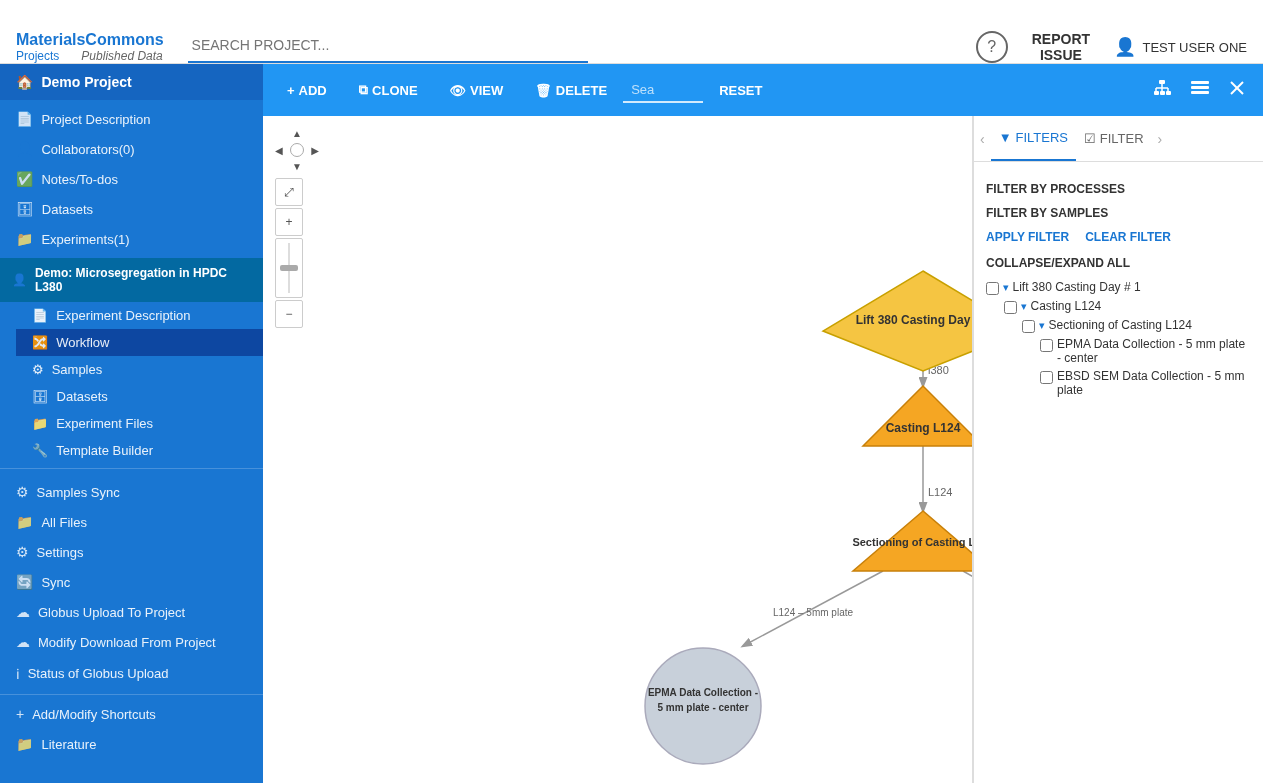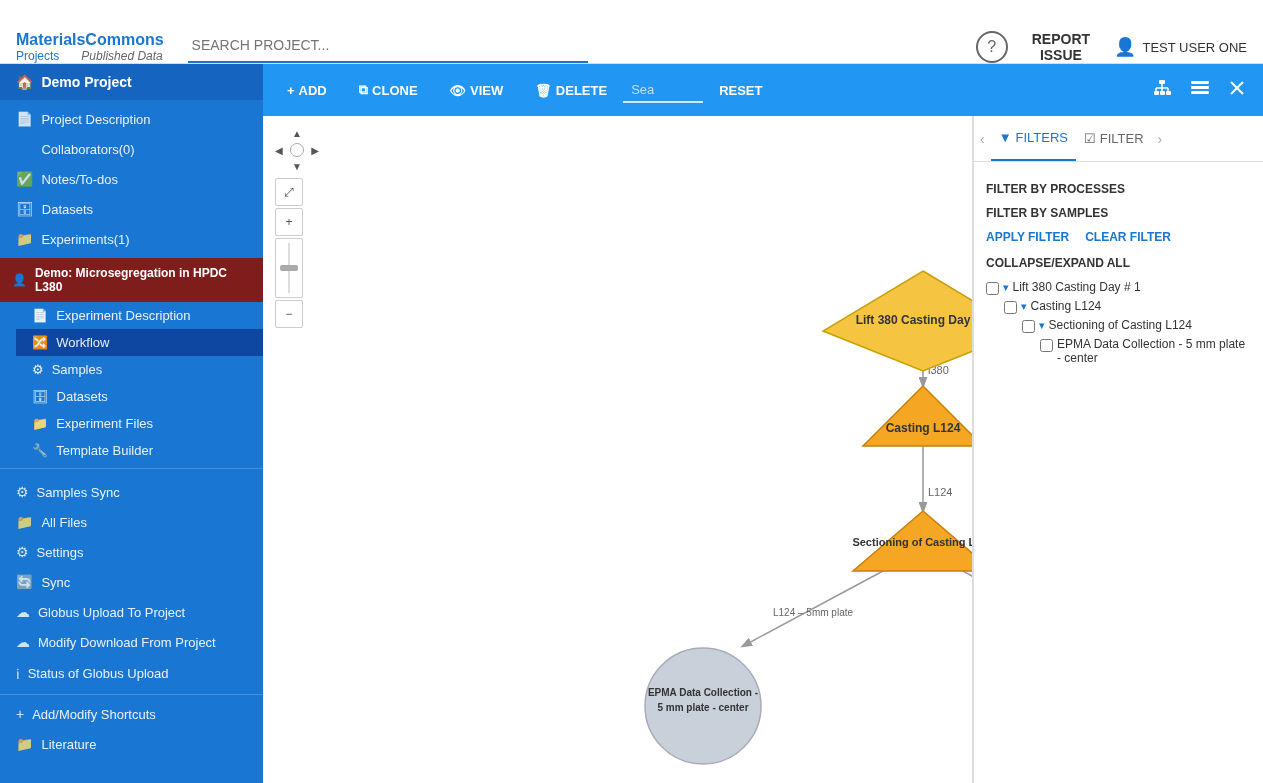--- a/index.html
+++ b/index.html
@@ -40,21 +40,21 @@
       gap: 8px; font-size: 14px; font-weight: bold; cursor: pointer;
     }
     .sidebar-section { padding: 4px 0; }
     .sidebar-item {
       display: flex; align-items: center; gap: 8px; padding: 7px 16px;
       cursor: pointer; color: rgba(255,255,255,0.9); font-size: 13px;
     }
     .sidebar-item .icon { font-size: 14px; color: rgba(255,255,255,0.8); }
     .sidebar-experiment-header {
       display: flex; align-items: center; gap: 8px; padding: 8px 8px 8px 12px;
-      background: #7f1d1d; cursor: pointer; color: #fff; font-size: 12px; font-weight: bold; justify-content: flex-end;
+      background: #0369a1; cursor: pointer; color: #fff; font-size: 12px; font-weight: bold; justify-content: flex-end;
     }
     .sidebar-sub { padding-left: 16px; }
     .sidebar-sub-item {
       display: flex; align-items: center; gap: 8px; padding: 6px 16px;
       cursor: pointer; color: rgba(255,255,255,0.9); font-size: 13px;
     }
     .sidebar-sub-item.active { background: #0d47a1; }
     .sidebar-divider { height: 1px; background: rgba(255,255,255,0.2); margin: 4px 0; }
 
     
@@ -412,20 +412,24 @@
                   <span class="tree-chevron">▾</span>
                   <span class="tree-label">Sectioning of Casting L124</span>
                 </div>
                 <div class="tree-great-grandchildren">
 
                   <div class="tree-item">
                     <input type="checkbox" style="">
                     <span class="tree-label">EPMA Data Collection - 5 mm plate - center</span>
                   </div>
 
+                  <div class="tree-item">
+                    <input type="checkbox" style="">
+                    <span class="tree-label">EBSD SEM Data Collection - 5 mm plate</span>
+                  </div>
                 </div>
               </div>
             </div>
           </div>
         </div>
       </div>
     </div>
   </div>
 </div>
 

